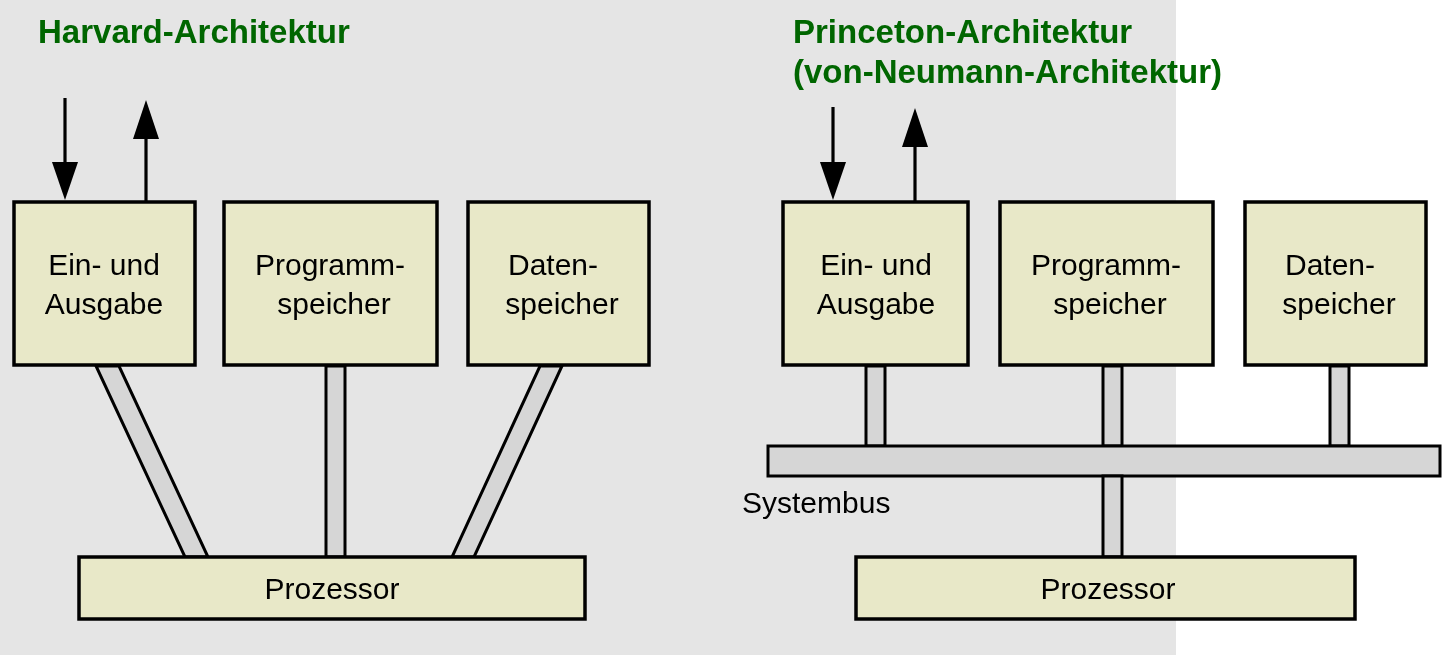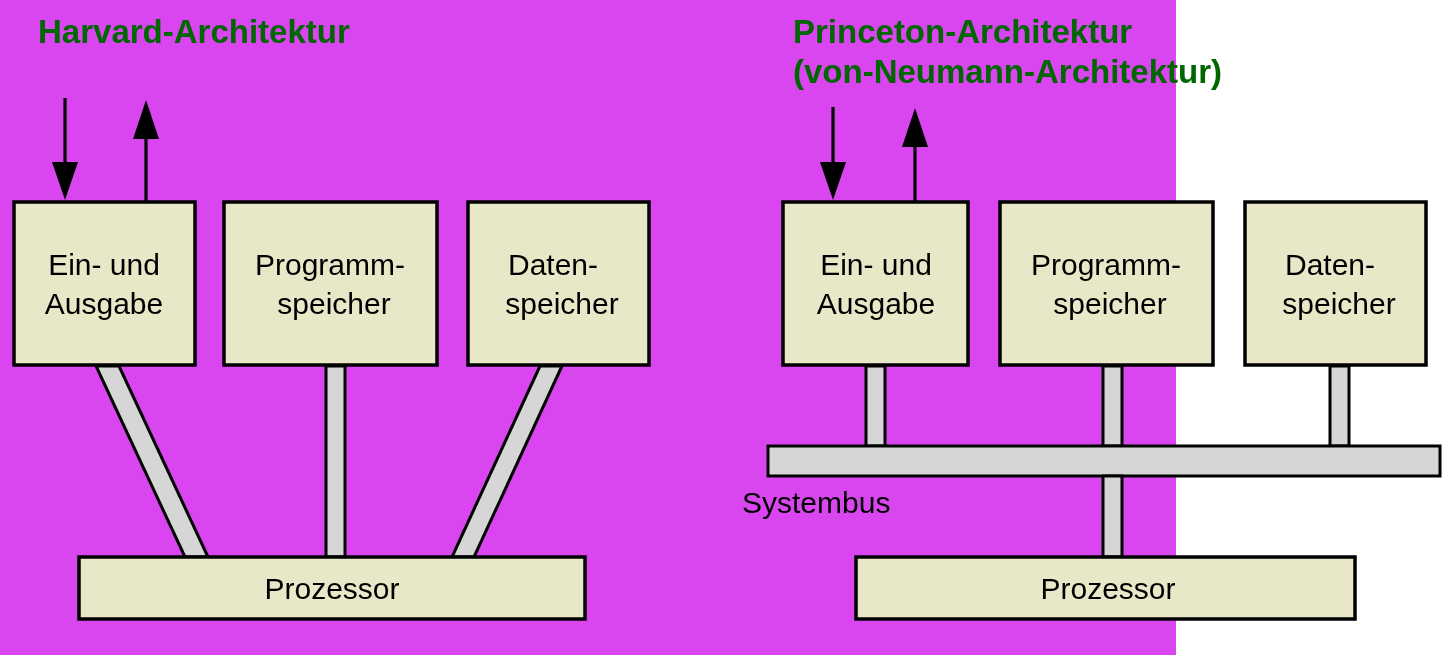--- a/index.html
+++ b/index.html
@@ -10,21 +10,21 @@
   body {
     width: 1448px;
     height: 655px;
     font-family: "Liberation Sans", sans-serif;
     overflow: hidden;
   }
   #stage {
     position: relative;
     width: 1176px;
     height: 655px;
-    background: #d946ef;
+    background: #e5e5e5;
   }
   svg.diagram {
     position: absolute;
     top: 0;
     left: 0;
     width: 1448px;
     height: 655px;
   }
   .title-text {
     font-family: "Liberation Sans", sans-serif;

